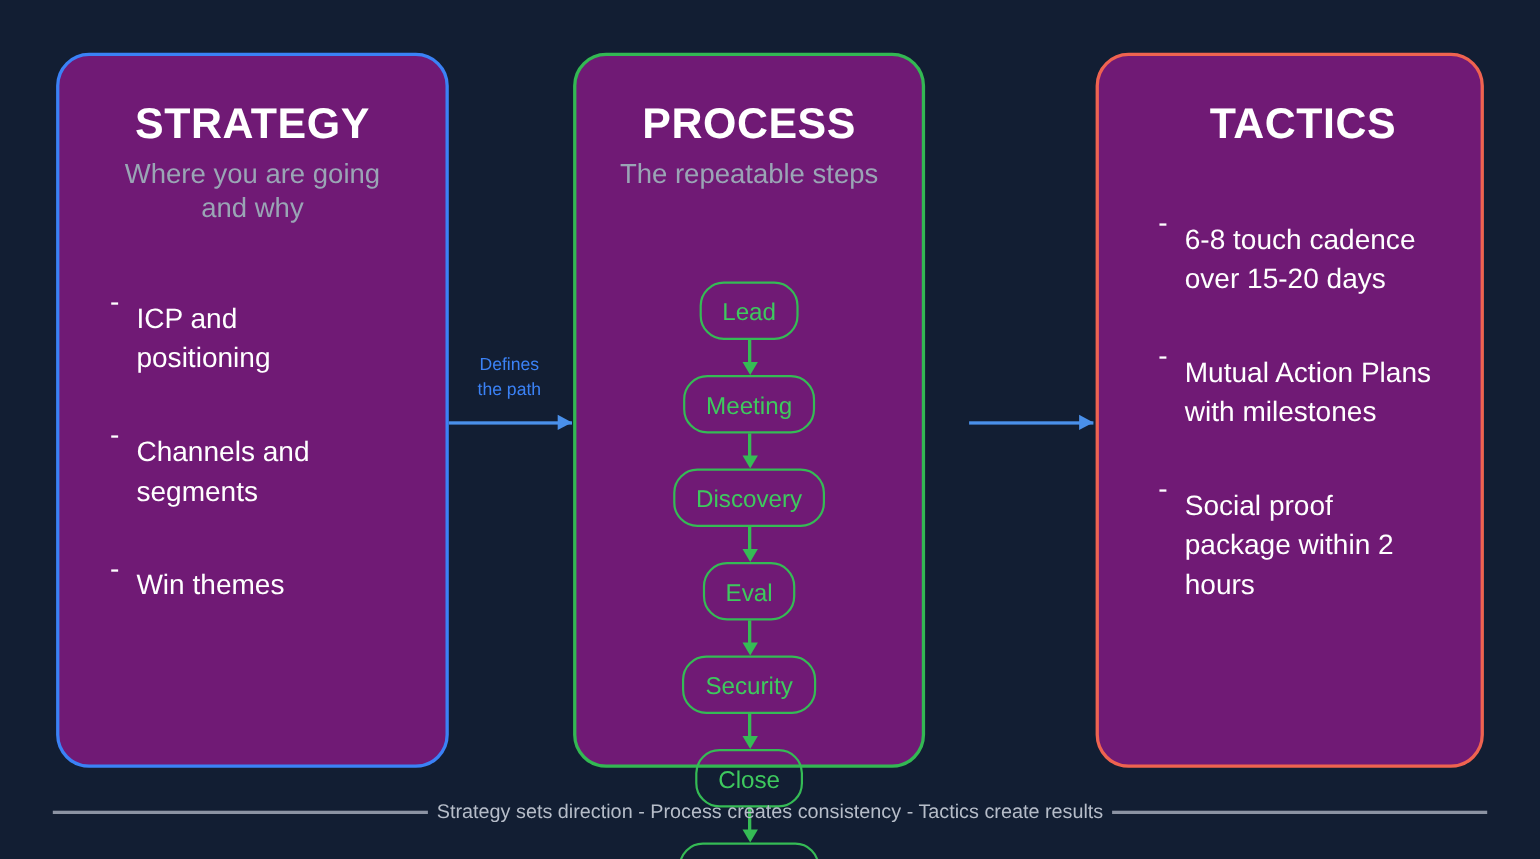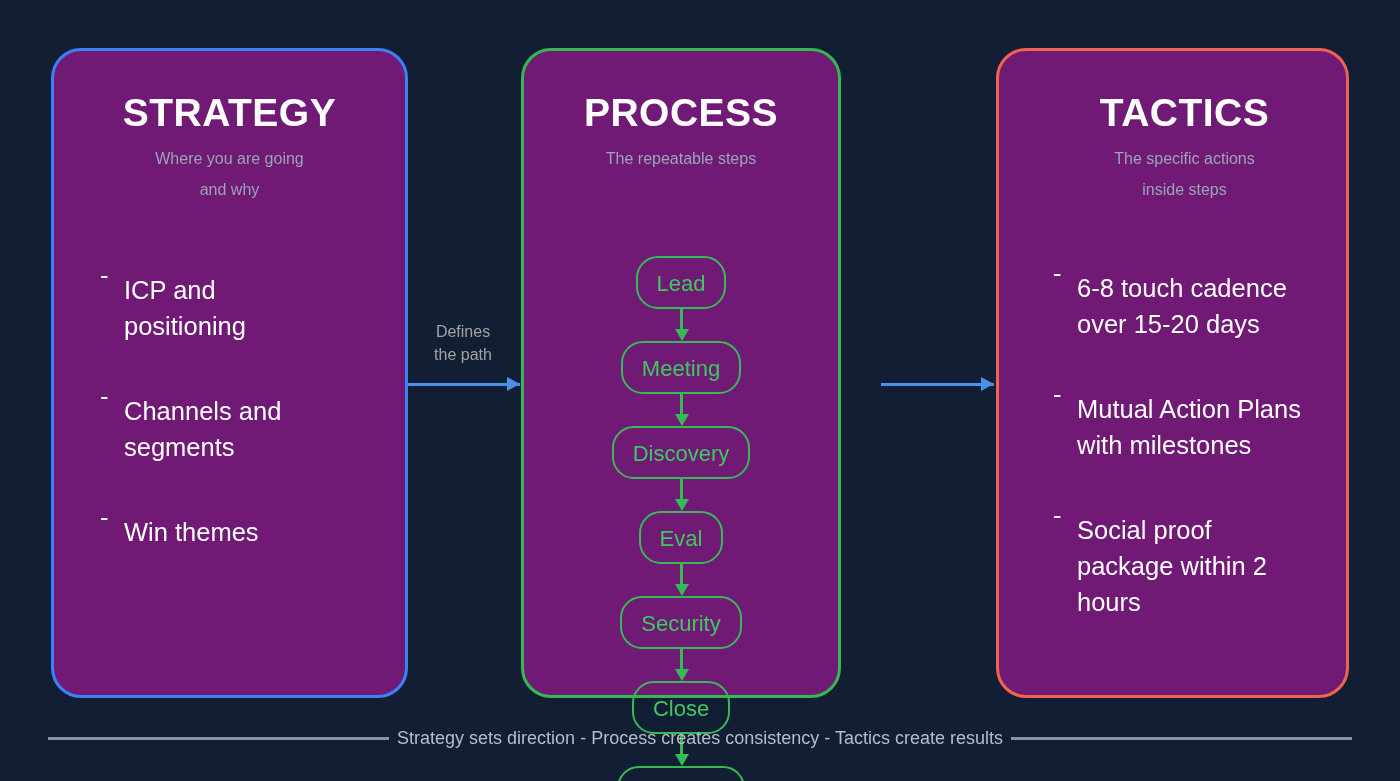--- a/index.html
+++ b/index.html
@@ -27,21 +27,21 @@
     text-align: center;
     color: #ffffff;
     font-size: 39px;
     font-weight: bold;
     letter-spacing: 0.5px;
     margin-top: 40px;
   }
   .card-subtitle {
     text-align: center;
     color: #9aa5b5;
-    font-size: 16px;
+    font-size: 25px;
     line-height: 31px;
     margin-top: 8px;
     padding: 0 26px;
     white-space: pre-line;
   }
 
   
   .bullets { margin-top: 52px; padding: 0 38px 0 46px; }
   .bullet {
     display: flex;
@@ -100,21 +100,21 @@
   }
   .link-arrow .head {
     position: absolute; right: 0; top: -6px;
     width: 0; height: 0;
     border-top: 7.5px solid transparent;
     border-bottom: 7.5px solid transparent;
     border-left: 13px solid #4a90ea;
   }
   .link-label {
     position: absolute;
-    color: #a3a3a3;
+    color: #3b82f6;
     font-size: 16px;
     line-height: 23px;
     text-align: center;
     white-space: pre-line;
   }
 
   
   .footer {
     position: absolute;
     left: 0; right: 0; top: 728px;
@@ -173,22 +173,20 @@
       <div class="connector"></div>
       <div class="node">Close</div>
       <div class="connector"></div>
       <div class="node">Onboard</div>
 
     </div>
   </div>
 
   <div class="card red">
     <div class="card-title">TACTICS</div>
-    <div class="card-subtitle">The specific actions
-inside steps</div>
     <div class="bullets tactics">
       <div class="bullet">
         <span class="dash">-</span>
         <span class="btxt">6-8 touch cadence
 over 15-20 days</span>
       </div>
       <div class="bullet">
         <span class="dash">-</span>
         <span class="btxt">Mutual Action Plans
 with milestones</span>

